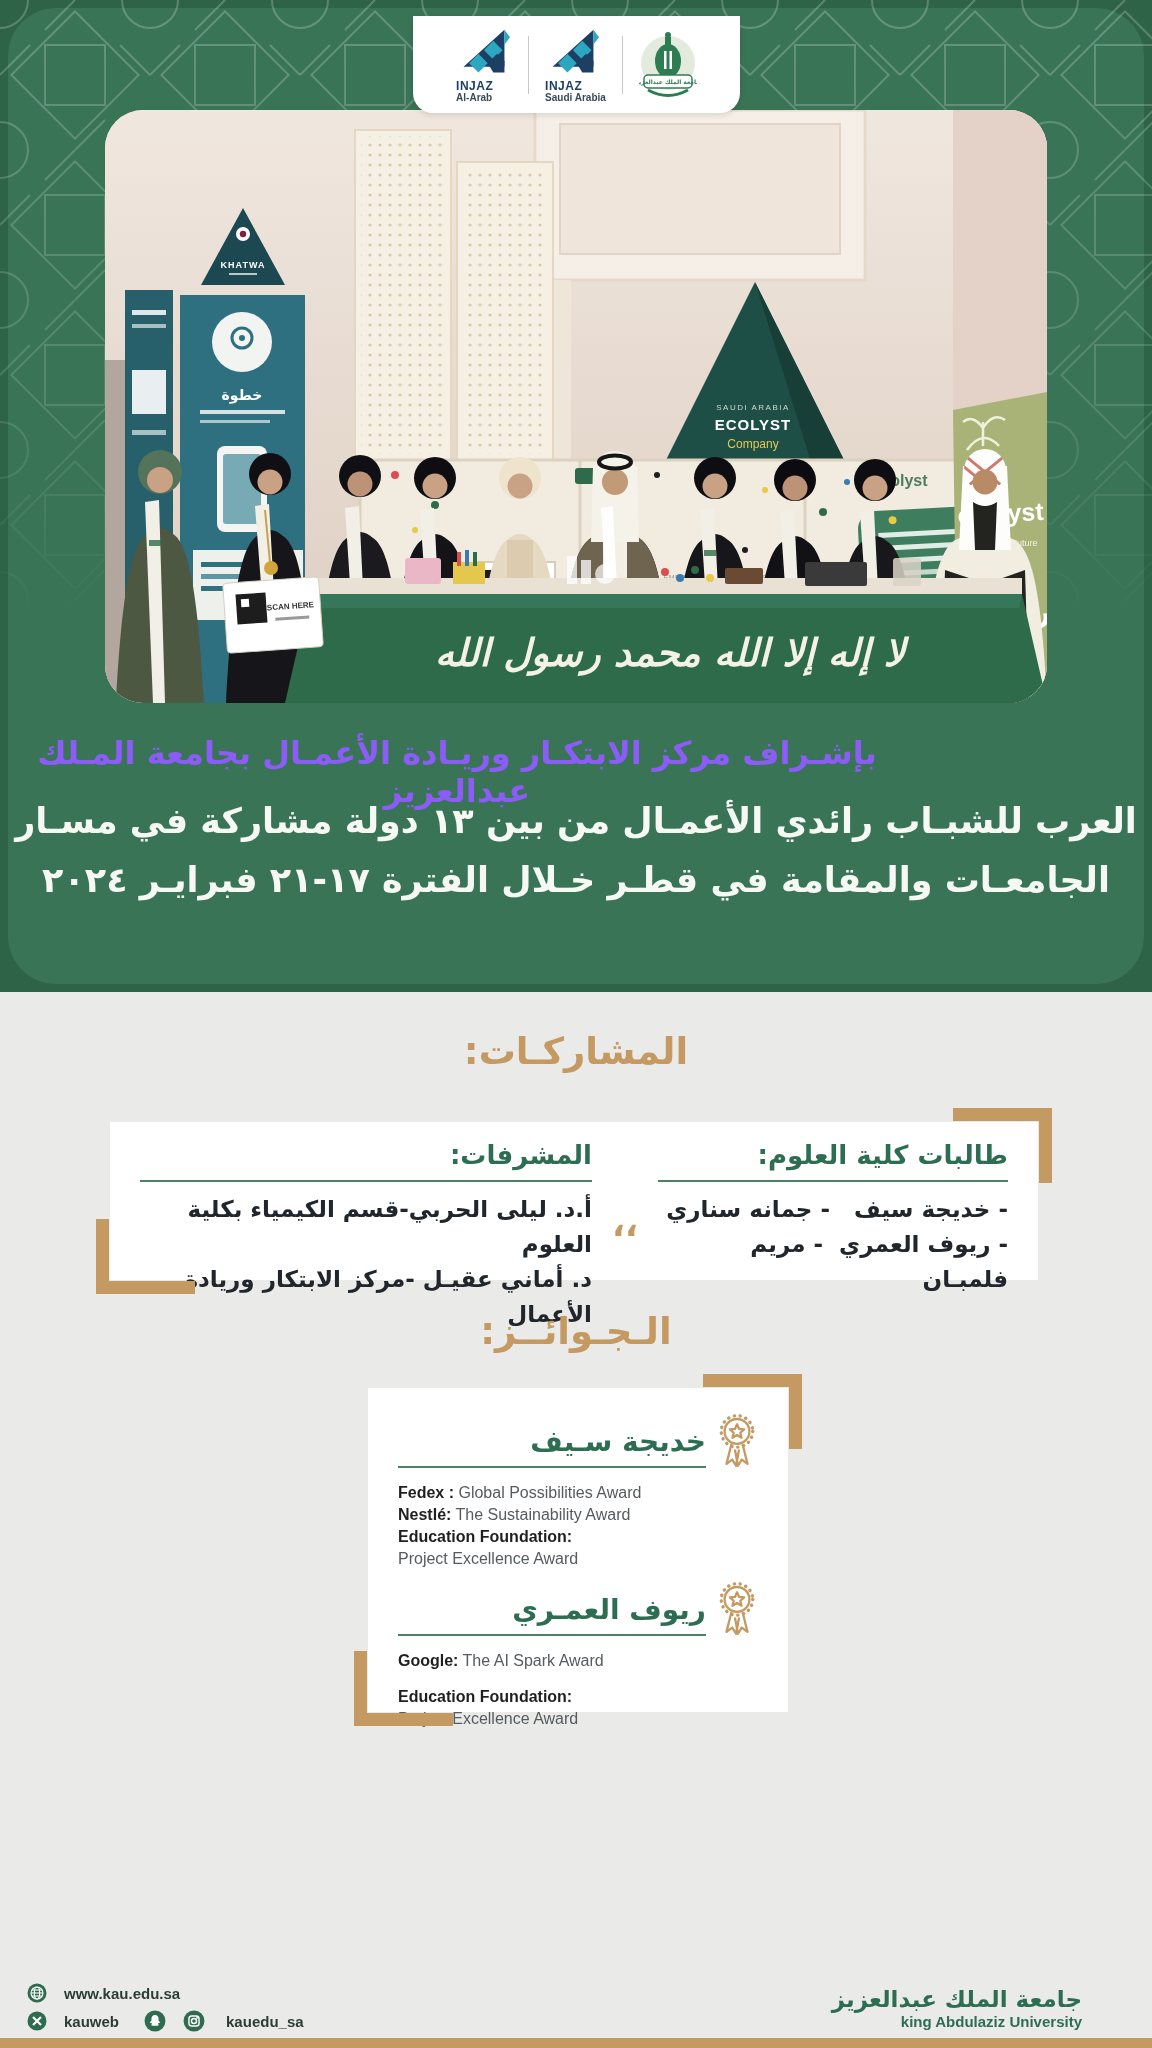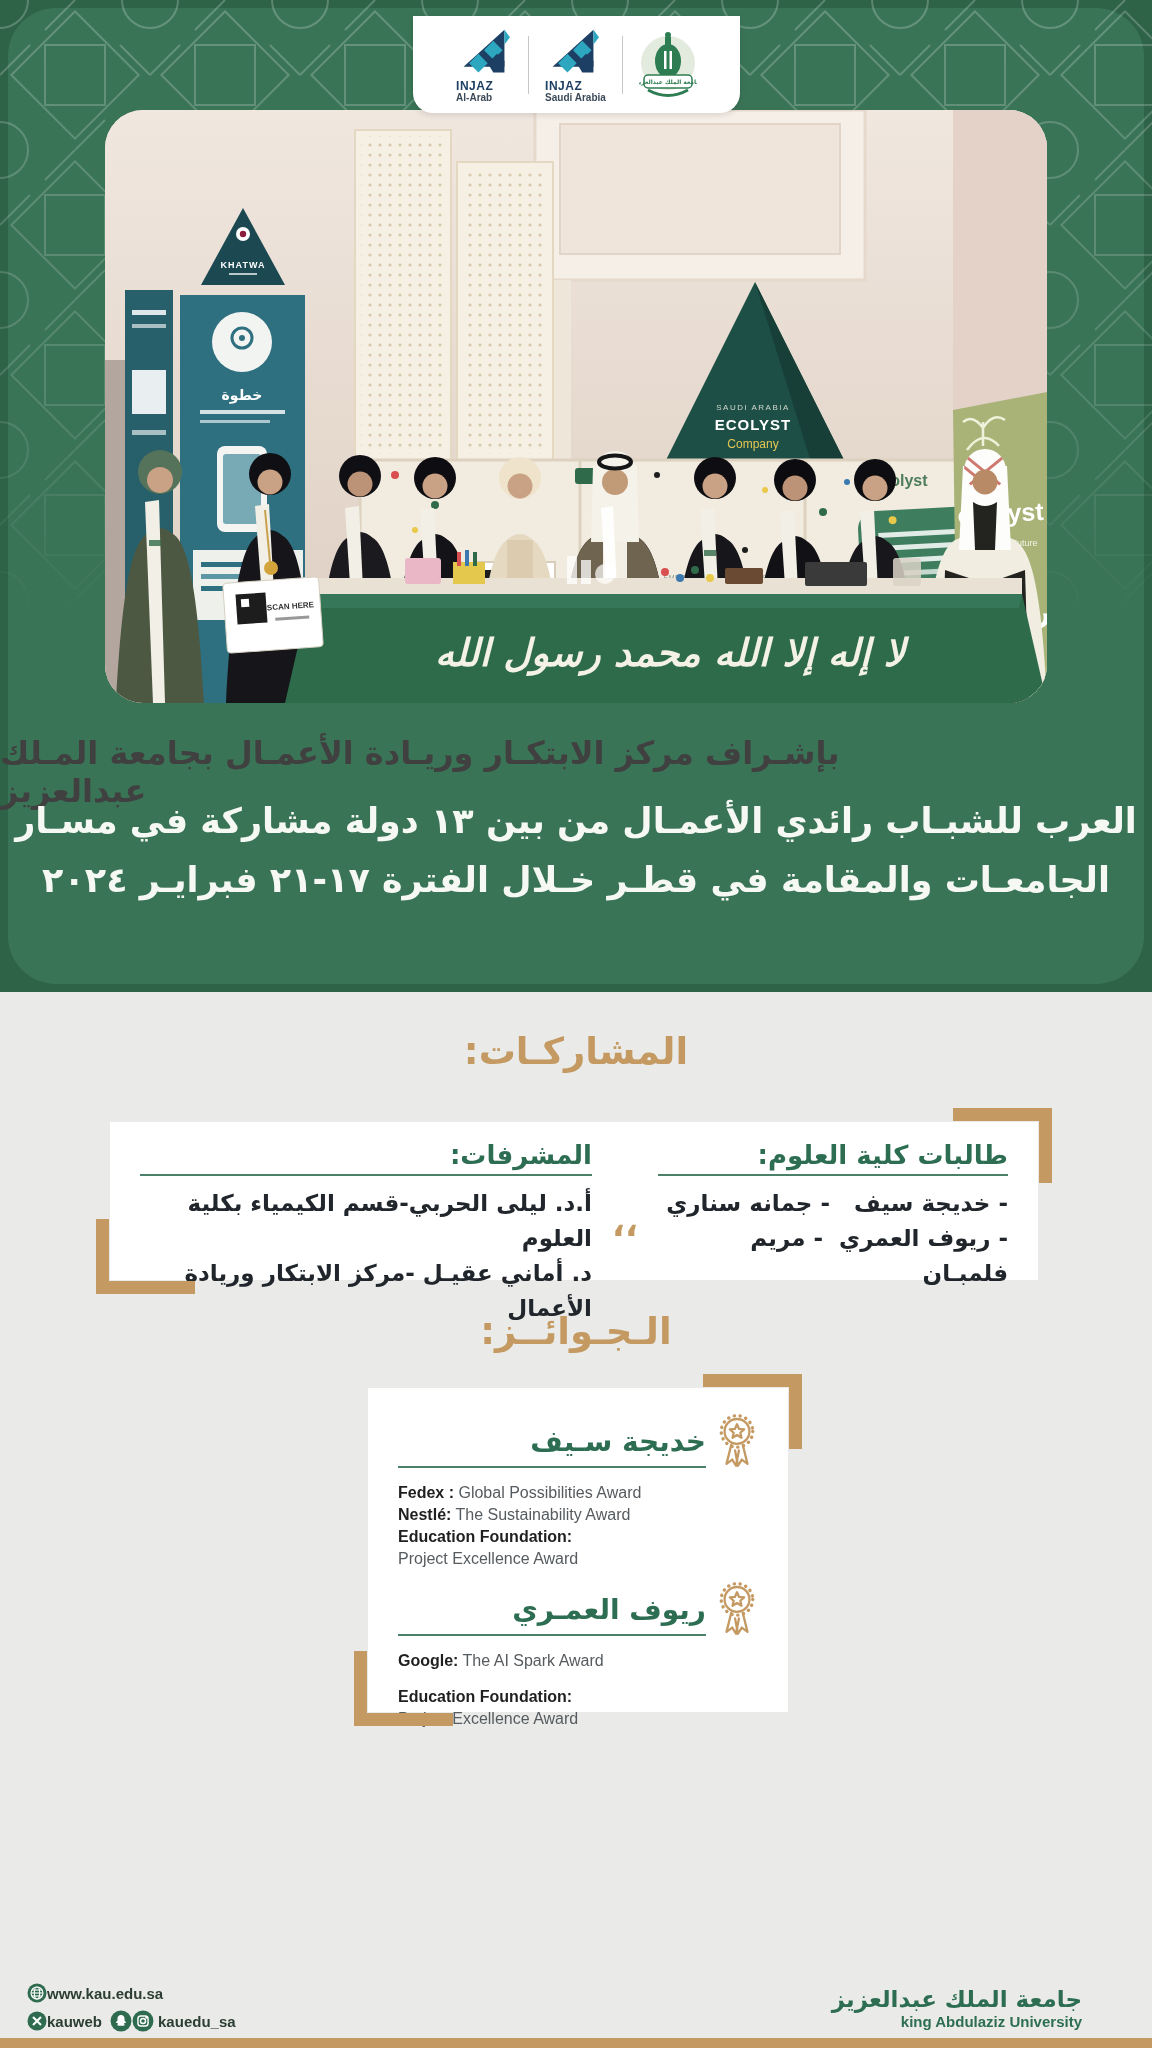--- a/index.html
+++ b/index.html
@@ -15,56 +15,56 @@
              border-radius:0 0 20px 20px;display:flex;align-items:center;justify-content:center;
              gap:16px;z-index:6;box-shadow:0 2px 6px rgba(0,0,0,.12);}
   .logo-block{display:flex;flex-direction:column;align-items:flex-start;}
   .logo-word{font-weight:bold;font-size:12px;color:#1d3f63;letter-spacing:.5px;line-height:12px;margin-top:2px;}
   .logo-sub{font-size:10px;color:#3c4a58;font-weight:bold;line-height:11px;}
   .logo-divider{width:1px;height:58px;background:#c7c7c7;}
   
   .photo{position:absolute;left:105px;top:110px;width:942px;height:593px;border-radius:38px;
          overflow:hidden;z-index:4;background:#e6dbd2;}
   
-  .caption-gold{position:absolute;left:0;top:734px;width:914px;text-align:left;direction:rtl;
-                font-family:"DejaVu Sans",sans-serif;font-weight:bold;font-size:32px;color:#404040;z-index:5;}
+  .caption-gold{position:absolute;left:0;top:734px;width:914px;text-align:center;direction:rtl;
+                font-family:"DejaVu Sans",sans-serif;font-weight:bold;font-size:32px;color:#8b5cf6;z-index:5;}
   .hero-text{position:absolute;left:0;top:792px;width:1152px;text-align:center;direction:rtl;
              font-family:"DejaVu Sans",sans-serif;font-weight:bold;font-size:35px;color:#f6f8f4;
              line-height:59px;z-index:5;}
   
   .section-title{position:absolute;left:0;width:1152px;text-align:center;direction:rtl;
                  font-family:"DejaVu Sans",sans-serif;font-weight:bold;font-size:37px;color:#c49a62;}
   
   .card{position:absolute;background:#ffffff;}
   .bracket-tr{position:absolute;top:-14px;right:-14px;width:86px;height:62px;
               border-top:13px solid #c49a62;border-right:13px solid #c49a62;}
   .bracket-bl{position:absolute;bottom:-14px;left:-14px;width:86px;height:62px;
               border-bottom:13px solid #c49a62;border-left:13px solid #c49a62;}
   .participants-card{left:110px;top:1122px;width:928px;height:158px;direction:rtl;
                      display:flex;justify-content:space-between;padding:18px 30px;box-sizing:border-box;}
   .pcol{display:flex;flex-direction:column;}
   .pcol-students{width:350px;}
   .pcol-sups{width:452px;}
   .pcol-head{font-family:"DejaVu Sans",sans-serif;font-weight:bold;font-size:26px;color:#2d6e53;
-             padding-bottom:4px;border-bottom:2px solid #4a8168;}
+             padding-bottom:10px;border-bottom:2px solid #4a8168;}
   .pcol-rows{margin-top:10px;font-family:"DejaVu Sans",sans-serif;font-weight:bold;font-size:23px;
              color:#20262b;line-height:35px;}
   .quote-mark{font-family:"DejaVu Sans",sans-serif;font-weight:bold;font-size:34px;color:#c49a62;
               align-self:center;margin-top:46px;}
   .awards-card{left:368px;top:1388px;width:420px;height:324px;direction:rtl;
                padding:24px 30px;box-sizing:border-box;}
   .award-row{display:flex;align-items:flex-end;gap:10px;}
   .award-medal{flex:0 0 auto;}
   .award-name-wrap{flex:1 1 auto;border-bottom:2px solid #4a8168;padding-bottom:8px;text-align:right;}
   .award-name{font-family:"DejaVu Sans",sans-serif;font-weight:bold;font-size:28px;color:#2d6e53;}
   .award-lines{direction:ltr;text-align:left;margin:14px 0 10px 0;font-size:16px;line-height:22px;color:#565b5f;}
   .award-lines b{color:#1f1f1f;}
   
   .footer-left{position:absolute;left:27px;top:1983px;display:flex;flex-direction:column;gap:7px;}
-  .f-row{display:flex;align-items:center;gap:0;font-weight:bold;font-size:15px;color:#2c3e33;}
+  .f-row{display:flex;align-items:center;gap:17px;font-weight:bold;font-size:15px;color:#2c3e33;}
   .footer-right{position:absolute;right:70px;top:1986px;text-align:right;color:#2d6e53;}
   .uni-ar{direction:rtl;font-family:"DejaVu Sans",sans-serif;font-weight:bold;font-size:23px;line-height:26px;}
   .uni-en{font-weight:bold;font-size:15px;line-height:19px;}
   .gold-bar{position:absolute;left:0;top:2038px;width:1152px;height:10px;background:#c49a62;}
 </style>
 </head>
 <body>
 
 <div class="page">
 

